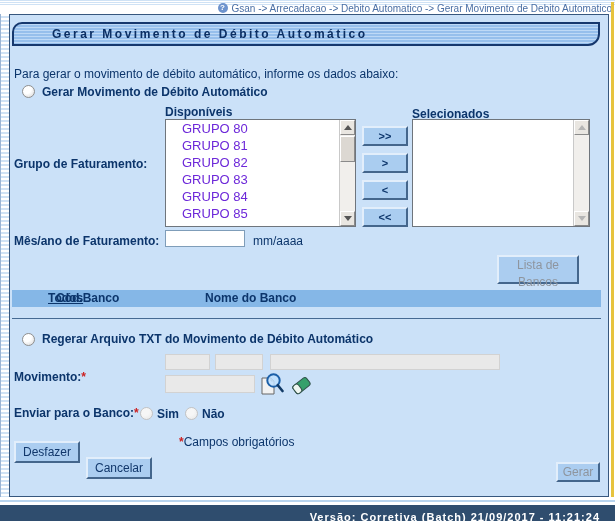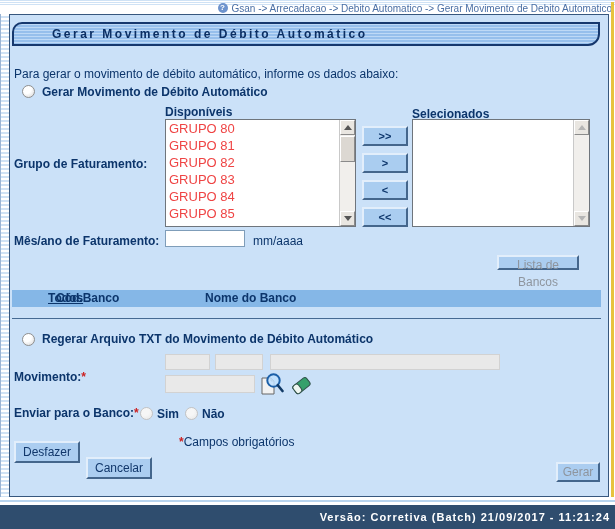--- a/index.html
+++ b/index.html
@@ -37,21 +37,21 @@
   .b { font-weight:bold; }
   .req { color:#cc2222; font-weight:bold; }
 
   .radio { position:absolute; width:13px; height:13px; border-radius:50%;
     border:1px solid #8f8f8f; background:radial-gradient(circle at 35% 30%,#ffffff 0 40%,#d4d4d4); cursor:pointer; }
   .radio.dis { border-color:#c3c3c3; background:radial-gradient(circle at 35% 30%,#f6f6f6 0 40%,#e6e6e6); }
 
   
   .listbox { position:absolute; background:#ffffff; border:1px solid #6f757c; display:flex; }
   .lb-items { flex:1 1 auto; overflow:hidden; }
-  .lb-item { font-size:13px; color:#ef4444; line-height:17px; padding-left:3px; white-space:nowrap; cursor:default; }
+  .lb-item { font-size:13px; color:#6d28d9; line-height:17px; padding-left:16px; white-space:nowrap; cursor:default; }
   .sb { width:16px; flex:0 0 16px; background:#f1efec; border-left:1px solid #c9c9c9; position:relative; }
   .sb-btn { position:absolute; left:0; width:15px; height:15px; background:#e9e6e1;
     border:1px solid; border-color:#ffffff #8a8a8a #8a8a8a #ffffff; display:flex; align-items:center; justify-content:center; cursor:pointer; }
   .sb-up { top:0; } .sb-dn { bottom:0; }
   .tri-up { width:0; height:0; border-left:4px solid transparent; border-right:4px solid transparent; border-bottom:5px solid #555; }
   .tri-dn { width:0; height:0; border-left:4px solid transparent; border-right:4px solid transparent; border-top:5px solid #555; }
   .sb.dis .tri-up { border-bottom-color:#b5b5b5; } .sb.dis .tri-dn { border-top-color:#b5b5b5; }
   .sb-thumb { position:absolute; left:0; top:16px; width:15px; height:26px; background:#dcd8d2;
     border:1px solid; border-color:#ffffff #8a8a8a #8a8a8a #ffffff; cursor:grab; }
 
@@ -69,23 +69,23 @@
 
   .thead { position:absolute; left:2px; top:275px; width:589px; height:17px; background:#85b7e7; }
   .thead span { position:absolute; top:1px; font-size:12px; font-weight:bold; color:#0c356b; white-space:nowrap; }
   .th-todos { left:4px; text-decoration:underline; cursor:pointer;margin-left:32px; }
   .th-cod { left:44px; } .th-nome { left:193px; } .th-qtd { left:430px; }
 
   .hr { position:absolute; left:2px; top:303px; width:589px; height:1px; background:#456a93; }
 
   .iconbtn { position:absolute; cursor:pointer; background:none; border:none; padding:0; }
 
-  .footer { position:absolute; left:0; top:505px; width:615px; height:24px; background:#2f4d6e;
+  .footer { position:absolute; left:0; top:505px; width:615px; height:16px; background:#2f4d6e;
     color:#ffffff; font-size:11px; font-weight:bold; letter-spacing:1px; text-align:right;
-    line-height:24px; padding-right:5px; }
+    line-height:24px; padding-right:15px; }
 </style>
 </head>
 <body>
 
 <div class="page">
 
   <div class="topstripes"></div>
 
   <div class="breadcrumb">
     <span class="help-ic">?</span>
@@ -143,21 +143,21 @@
         <div class="sb-btn sb-dn">
             <span class="tri-dn"></span>
           </div>
       </div>
     </div>
 
     <div class="lbl b" style="left:4px; top:219px;">Mês/ano de Faturamento:</div>
     <input class="txt" style="left: 155px; top: 215px; width: 80px;" value="">
     <div class="lbl" style="left:243px; top:219px;">mm/aaaa</div>
 
-    <div class="btn dis" style="left:487px; top:240px; width:82px; height:15px; line-height:17px;">Lista de Bancos</div>
+    <div class="btn dis" style="left:487px; top:240px; width:82px; height:29px; line-height:17px;">Lista de Bancos</div>
 
     <div class="thead">
       <span class="th-todos">Todos</span>
       <span class="th-cod">Cód.Banco</span>
       <span class="th-nome">Nome do Banco</span>
     </div>
 
     <div class="hr"></div>
 
     <div class="radio" style="left:12px; top:318px;"></div>

